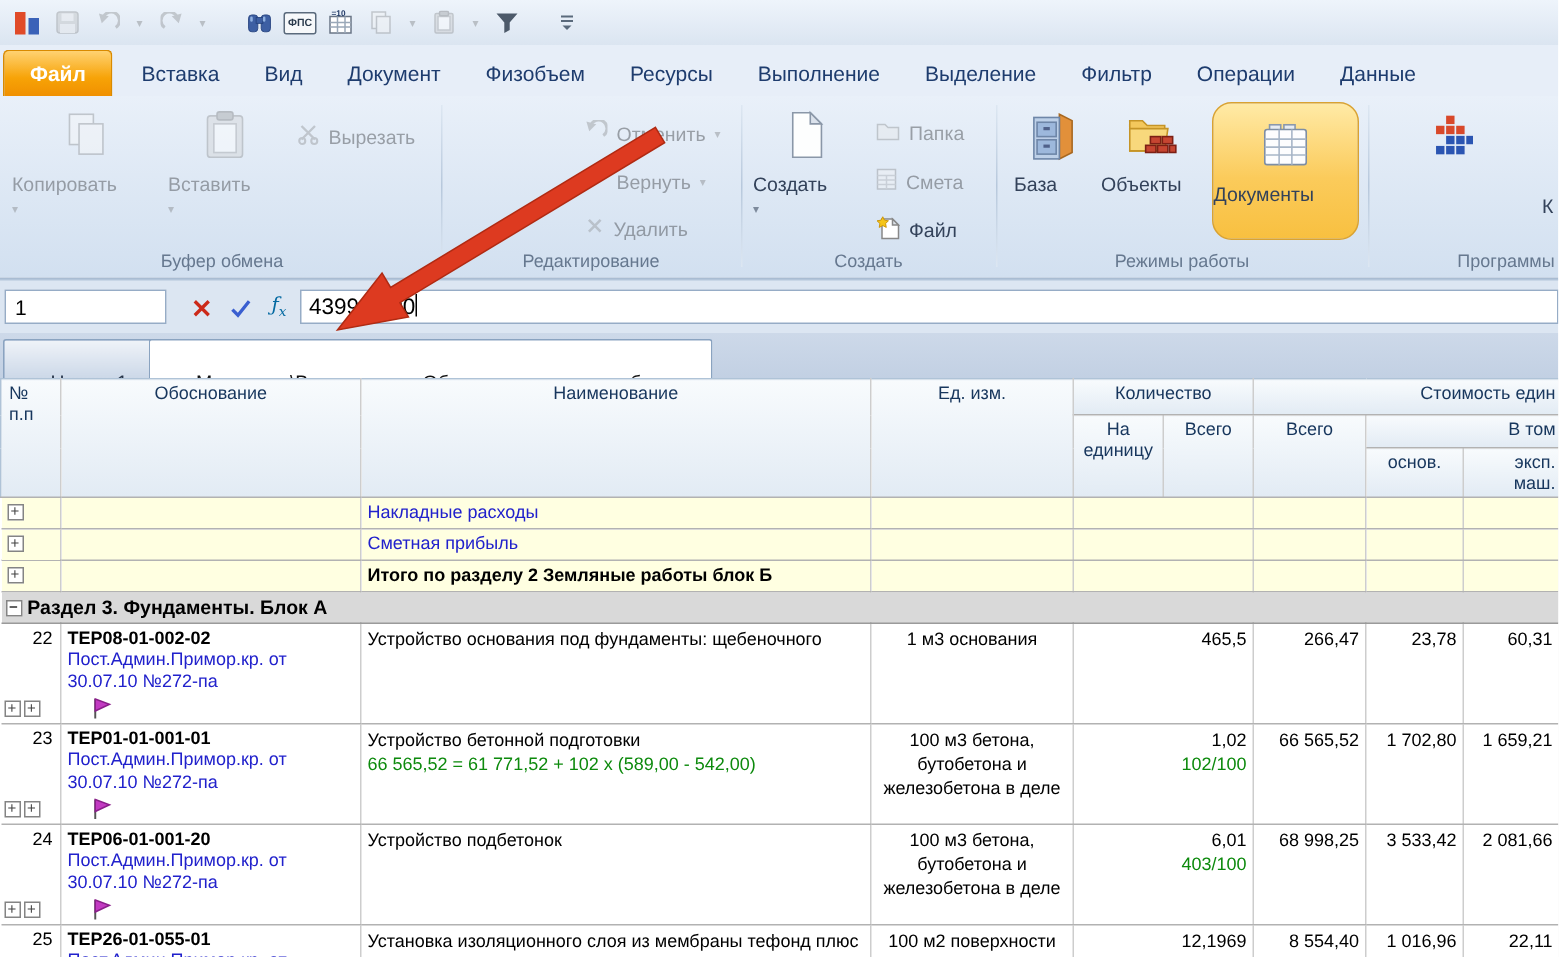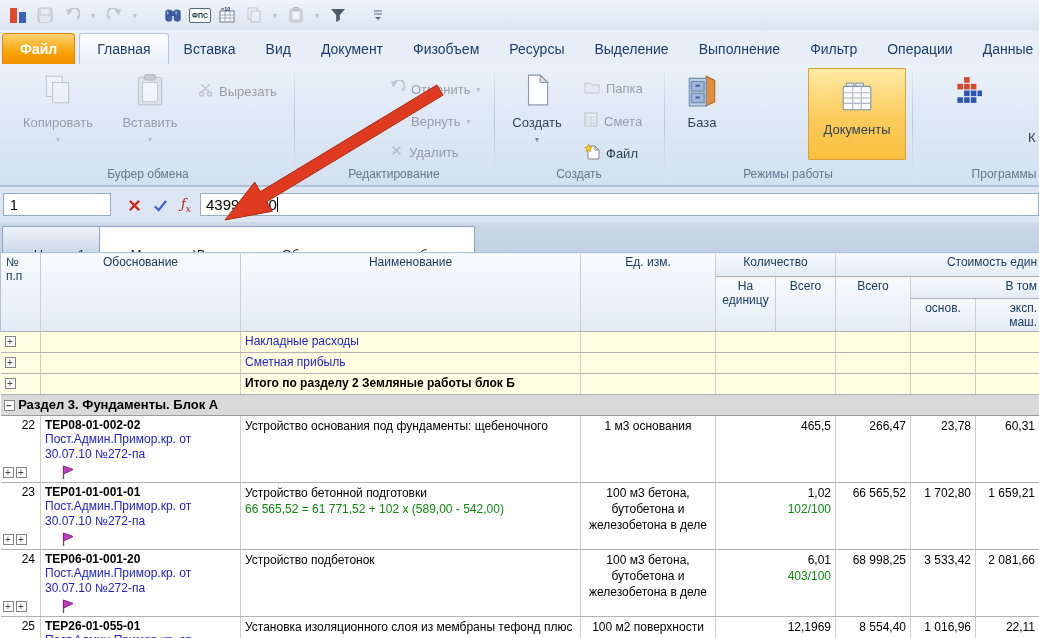--- a/index.html
+++ b/index.html
@@ -22,32 +22,32 @@
   .tab.file{background:linear-gradient(#ffd272,#f7a307 60%,#f09000);color:#fff;font-weight:bold;
             border:1px solid #d98a00;border-bottom:none;border-radius:4px 4px 0 0;margin:0 4px 0 2px;padding:7px 17px;}
   .tab.active{background:linear-gradient(#feffff,#e9f0f9);border:1px solid #b7c7da;border-bottom:none;
               border-radius:3px 3px 0 0;padding:7px 17px;}
 
   
   .ribbon{position:absolute;left:0;top:64px;width:100%;height:122px;
           background:linear-gradient(#e9f0f9,#d2e0f0);border-bottom:1px solid #a9bcd2;box-sizing:border-box;}
   .gsep{position:absolute;top:6px;height:108px;width:1px;background:linear-gradient(#dde7f2,#b7c8dc,#dde7f2);}
   .grouplabel{position:absolute;bottom:4px;text-align:center;font-size:12px;color:#66788f;}
-  .bigbtn{position:absolute;top:6px;text-align:center;font-size:13px;color:#33425a;line-height:17px;}
+  .bigbtn{position:absolute;top:6px;text-align:left;font-size:13px;color:#33425a;line-height:17px;}
   .bicon{height:40px;display:flex;align-items:center;justify-content:center;margin-bottom:4px;}
   .smbtn{position:absolute;display:flex;align-items:center;gap:6px;font-size:13px;color:#33425a;white-space:nowrap;}
-  .hl{background:linear-gradient(#ffeaa6,#fbcb5b 55%,#f8c040);border:1px solid #d9a232;border-radius:1px;
+  .hl{background:linear-gradient(#ffeaa6,#fbcb5b 55%,#f8c040);border:1px solid #d9a232;border-radius:13px;
       top:4px;height:92px;box-sizing:border-box;padding-top:8px;}
 
   
   .fbar{position:absolute;left:0;top:186px;width:100%;height:36px;background:#dce6f2;border-top:1px solid #b3c5da;box-sizing:border-box;}
   .cellref{position:absolute;left:3px;top:6px;width:108px;height:23px;background:#fff;border:1px solid #96acc6;
            font-size:14px;color:#000;padding:3px 6px;box-sizing:border-box;}
   .fico{position:absolute;top:8px;width:20px;height:20px;display:flex;align-items:center;justify-content:center;}
-  .fxlbl{font-size:13px;color:#b91c1c;font-family:"DejaVu Serif",serif;font-style:italic;}
+  .fxlbl{font-size:13px;color:#0369a1;font-family:"DejaVu Serif",serif;font-style:italic;}
   .finput{position:absolute;left:200px;top:6px;right:0;height:23px;background:#fff;border:1px solid #96acc6;
           font-size:15px;color:#000;padding:2px 5px;box-sizing:border-box;white-space:pre;}
   .caret{display:inline-block;width:1px;height:15px;background:#000;vertical-align:-2px;}
 
   
   .dtabs{position:absolute;left:0;top:222px;width:100%;height:30px;background:linear-gradient(#cdd9e9,#c2d0e3);}
   .dtab{position:absolute;top:4px;height:26px;border:1px solid #8aa3c0;border-bottom:none;border-radius:2px 2px 0 0;
         font-size:13px;color:#27354a;padding:5px 9px;box-sizing:border-box;white-space:pre;}
   .dtab .close{color:#55606e;margin-left:8px;font-size:12px;}
   .dtab.inactive{background:linear-gradient(#eff3f8,#ccd8e8);}
@@ -165,28 +165,27 @@
     <span class="qbtn">
       <svg width="10" height="12" viewBox="0 0 10 12">
           <path d="M1,2 h8 M1,5 h8" stroke="#5a6a7c" stroke-width="1.2"></path>
           <polygon points="2,8 8,8 5,11" fill="#5a6a7c"></polygon>
         </svg>
     </span>
   </div>
 
   <div class="tabbar">
     <div class="tab file">Файл</div>
-    <div class="tab active">Главная</div>
     <div class="tab">Вставка</div>
     <div class="tab">Вид</div>
     <div class="tab">Документ</div>
     <div class="tab">Физобъем</div>
     <div class="tab">Ресурсы</div>
+    <div class="tab">Выполнение</div>
     <div class="tab">Выделение</div>
-    <div class="tab">Выполнение</div>
     <div class="tab">Фильтр</div>
     <div class="tab">Операции</div>
     <div class="tab">Данные</div>
   </div>
 
   <div class="ribbon">
 
     <div class="bigbtn dis" style="left:8px;width:100px;">
       <div class="bicon">
         <svg width="34" height="34" viewBox="0 0 32 32">
@@ -287,20 +286,36 @@
         <svg width="34" height="34" viewBox="0 0 32 32">
             <path d="M20,3 L28,7 L28,27 L20,31 Z" fill="#e2903a" stroke="#a86820"></path>
             <rect x="4" y="5" width="16" height="26" fill="#bdd0e8" stroke="#6e86a8"></rect>
             <rect x="6" y="8" width="12" height="9" fill="#9db8dc" stroke="#6e86a8"></rect>
             <rect x="6" y="19" width="12" height="9" fill="#9db8dc" stroke="#6e86a8"></rect>
             <rect x="10" y="11" width="4" height="2" fill="#50618a"></rect>
             <rect x="10" y="22" width="4" height="2" fill="#50618a"></rect>
           </svg>
       </div>
       <div>База</div>
+    </div>
+    <div class="bigbtn" style="left:734px;width:68px;">
+      <div class="bicon">
+        <svg width="36" height="34" viewBox="0 0 34 32">
+            <path d="M3,7 h8 l3,3 h11 v16 h-22 z" fill="#f3c75c" stroke="#c59426"></path>
+            <path d="M3,12 h24 l-2,14 h-22 z" fill="#f8d87c" stroke="#c59426"></path>
+            <g fill="#c64531" stroke="#7c1f14">
+              <rect x="16" y="17" width="6.5" height="4.5"></rect>
+              <rect x="23.5" y="17" width="6.5" height="4.5"></rect>
+              <rect x="13" y="22.5" width="6.5" height="4.5"></rect>
+              <rect x="20.5" y="22.5" width="6.5" height="4.5"></rect>
+              <rect x="28" y="22.5" width="4" height="4.5"></rect>
+            </g>
+          </svg>
+      </div>
+      <div>Объекты</div>
     </div>
     <div class="bigbtn hl" style="left:808px;width:98px;">
       <div class="bicon">
         <svg width="34" height="34" viewBox="0 0 32 32">
             <rect x="6" y="3" width="7" height="4" fill="#e8ecf2" stroke="#8a98ac"></rect>
             <rect x="15" y="3" width="7" height="4" fill="#e8ecf2" stroke="#8a98ac"></rect>
             <rect x="3" y="6" width="26" height="22" rx="1.5" fill="#fdfdfe" stroke="#7e8ea4"></rect>
             <path d="M3,12 h26 M3,17 h26 M3,22 h26 M12,6 v22 M20,6 v22" stroke="#a8b6c8"></path>
           </svg>
       </div>

